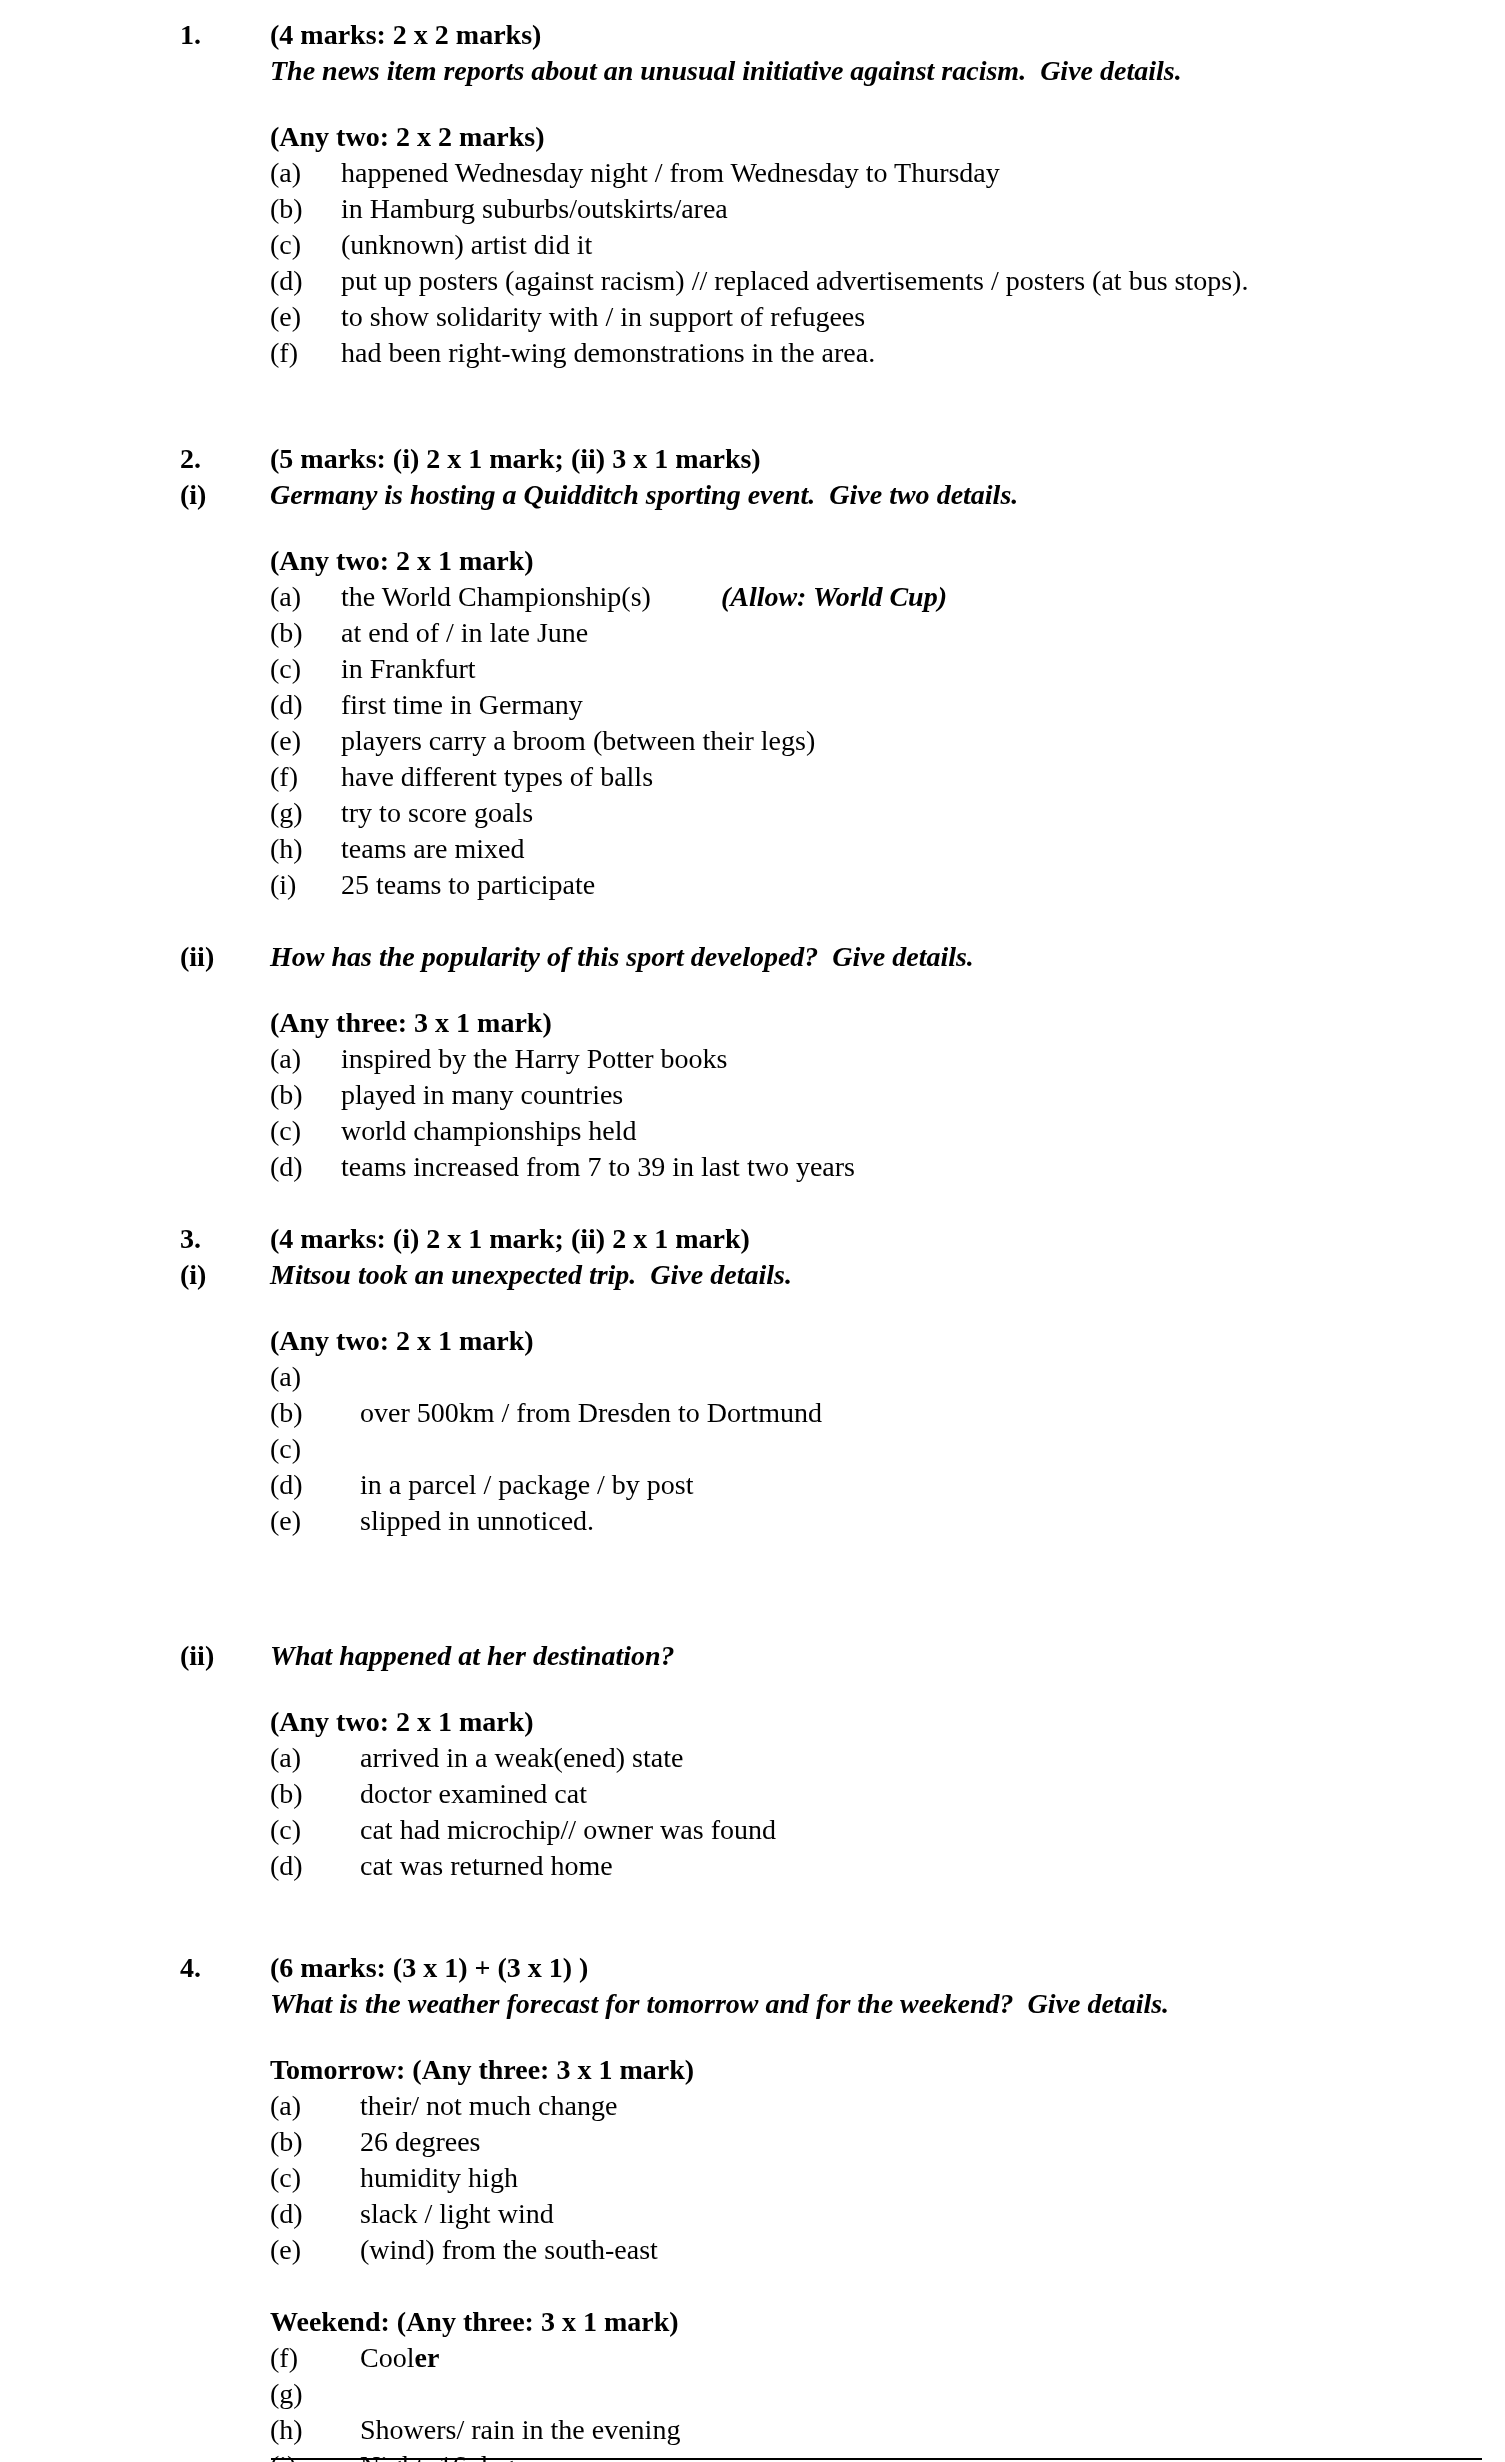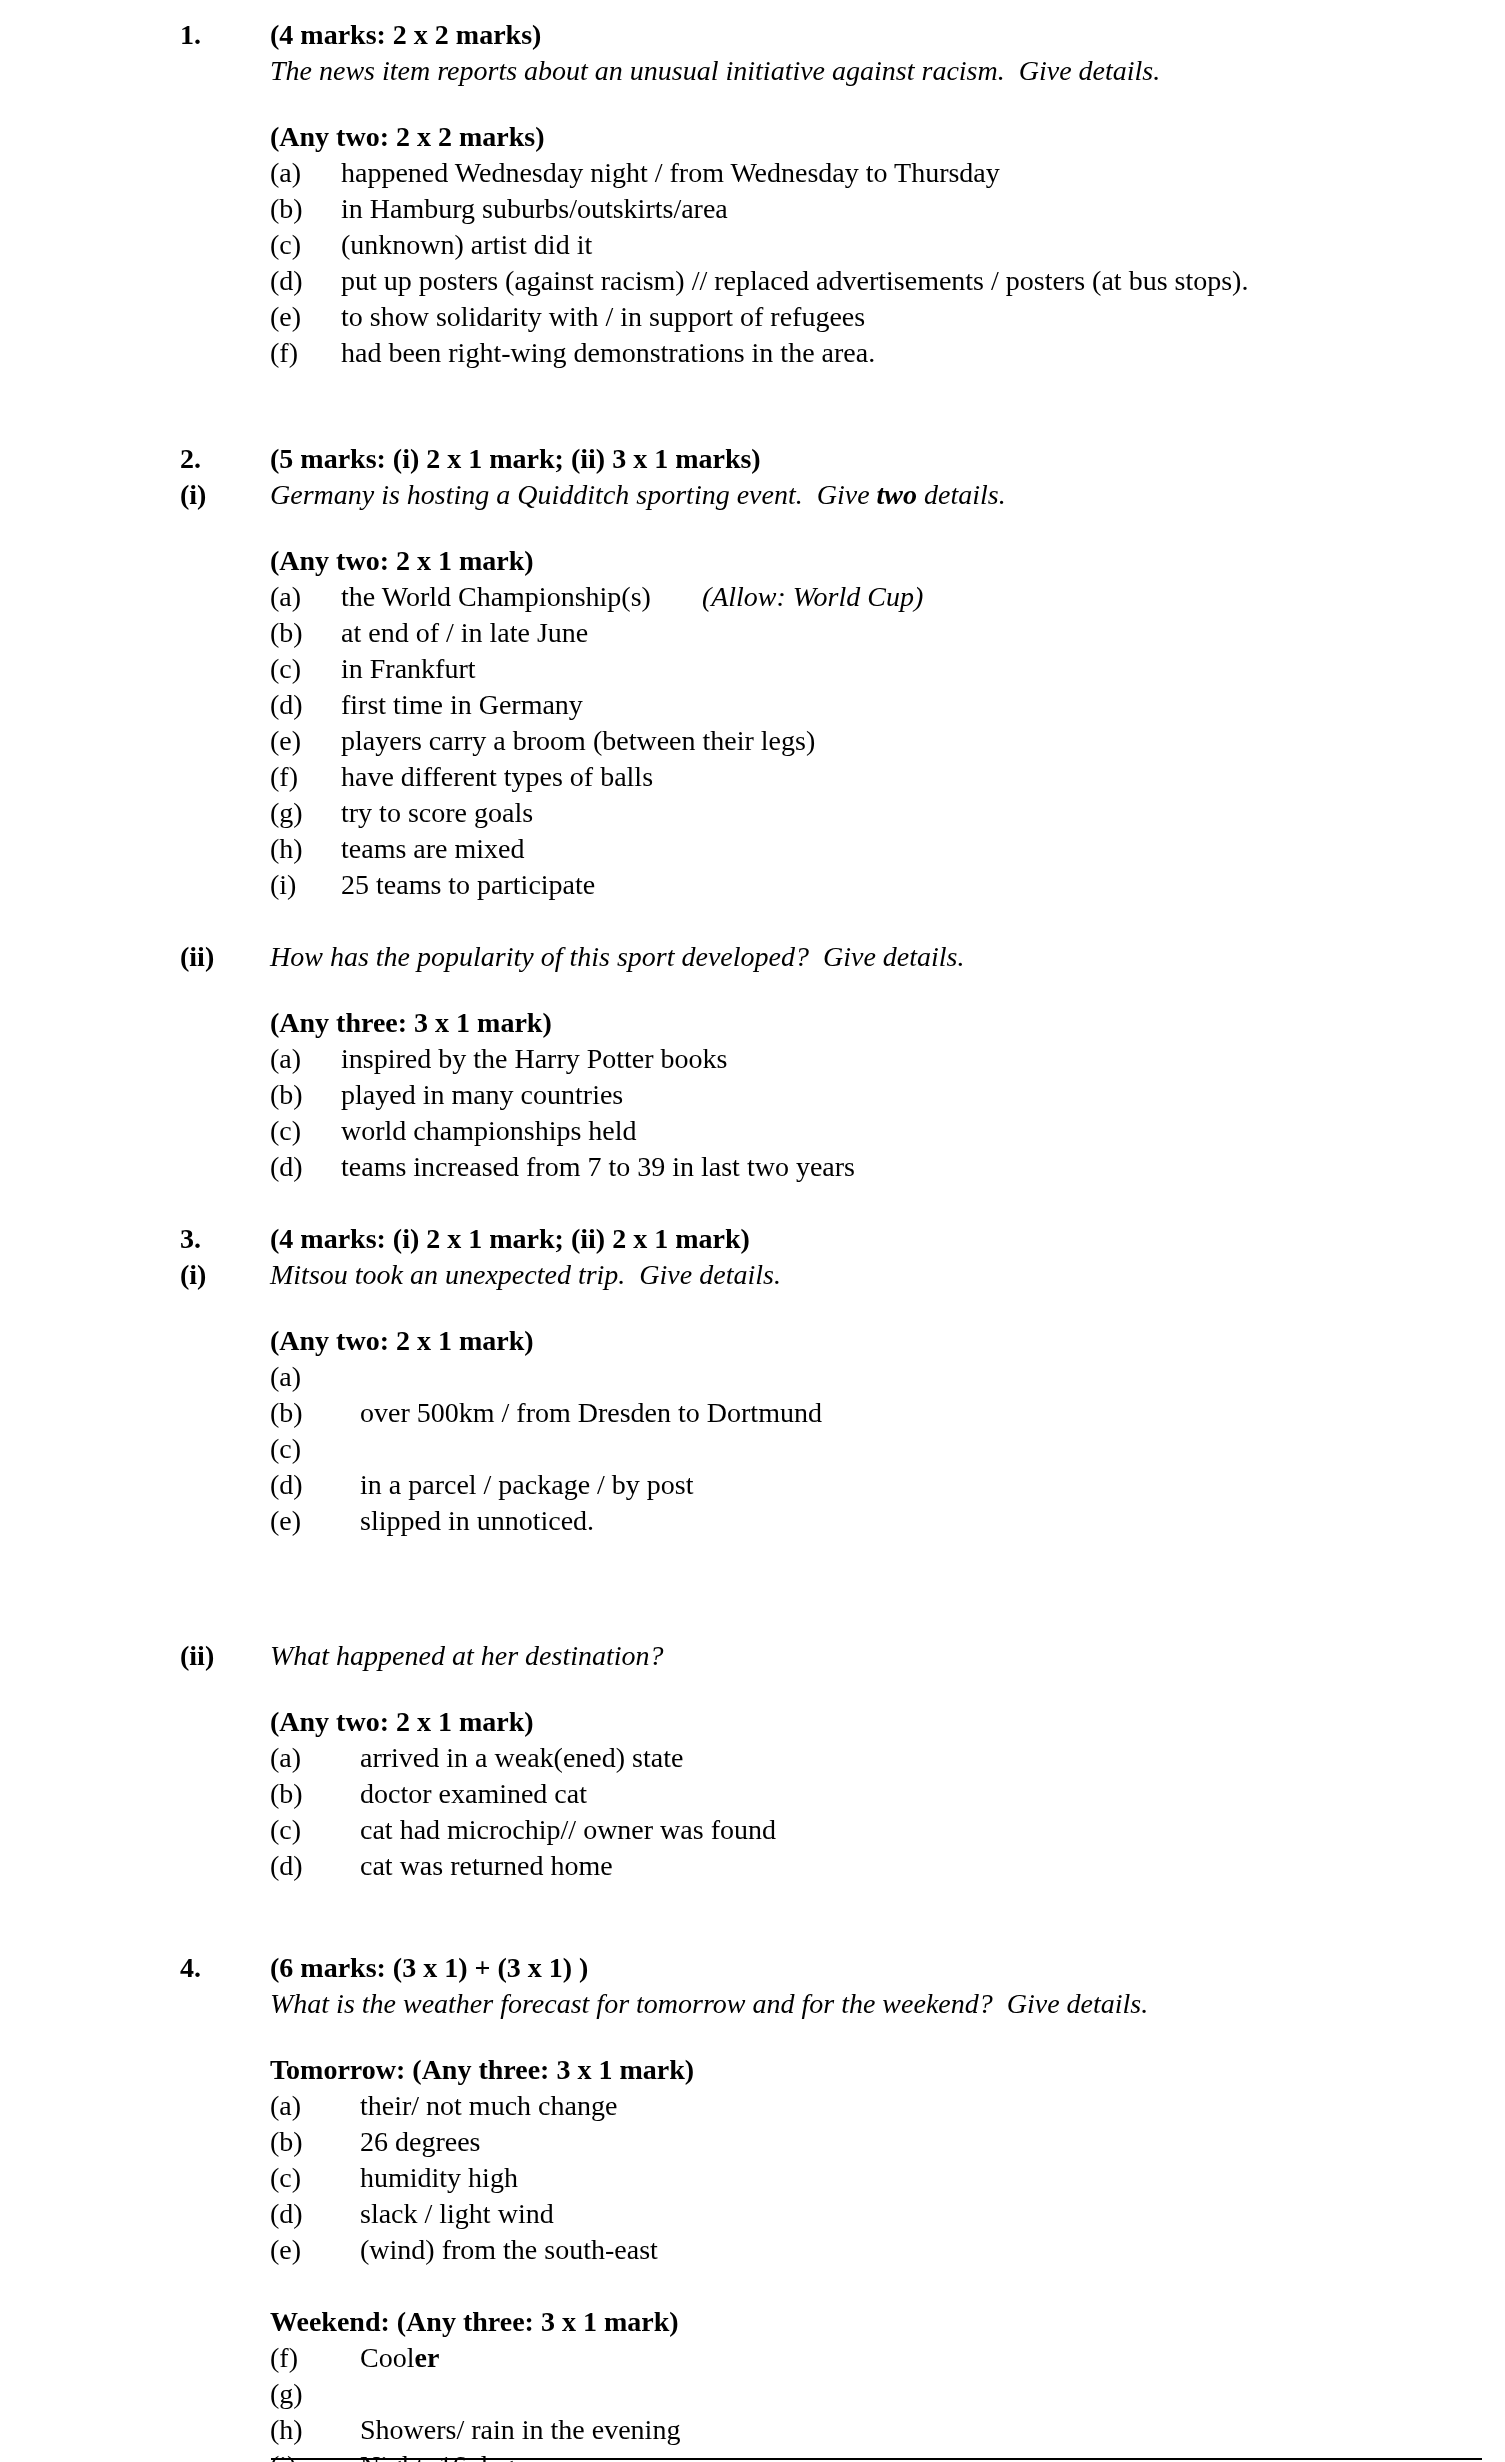--- a/index.html
+++ b/index.html
@@ -14,23 +14,23 @@
     line-height: 36px;
     overflow: hidden;
   }
   .doc { padding-left: 180px; padding-right: 25px; }
   .line { display: flex; align-items: baseline; }
   .num { flex: none; width: 90px; font-weight: bold; }
   .letter { flex: none; width: 71px; }
   .line.wide .letter { width: 90px; }
   .text { flex: 1; white-space: pre-wrap; }
   .seg-b { font-weight: bold; margin-top: 40px; }
-  .seg-i { font-style: italic; }
+  .seg-i { font-style: italic; font-weight: bold; }
   .seg-u { }
-  .seg-g { margin-left: 51px; }
+  .seg-g { margin-left: 70px; }
   .gap { width: 100%; }
   .bottom-rule {
     position: absolute;
     left: 271px;
     right: 23px;
     bottom: 2.5px;
     border-top: 2.5px solid #000000;
   }
 </style>
 </head>

